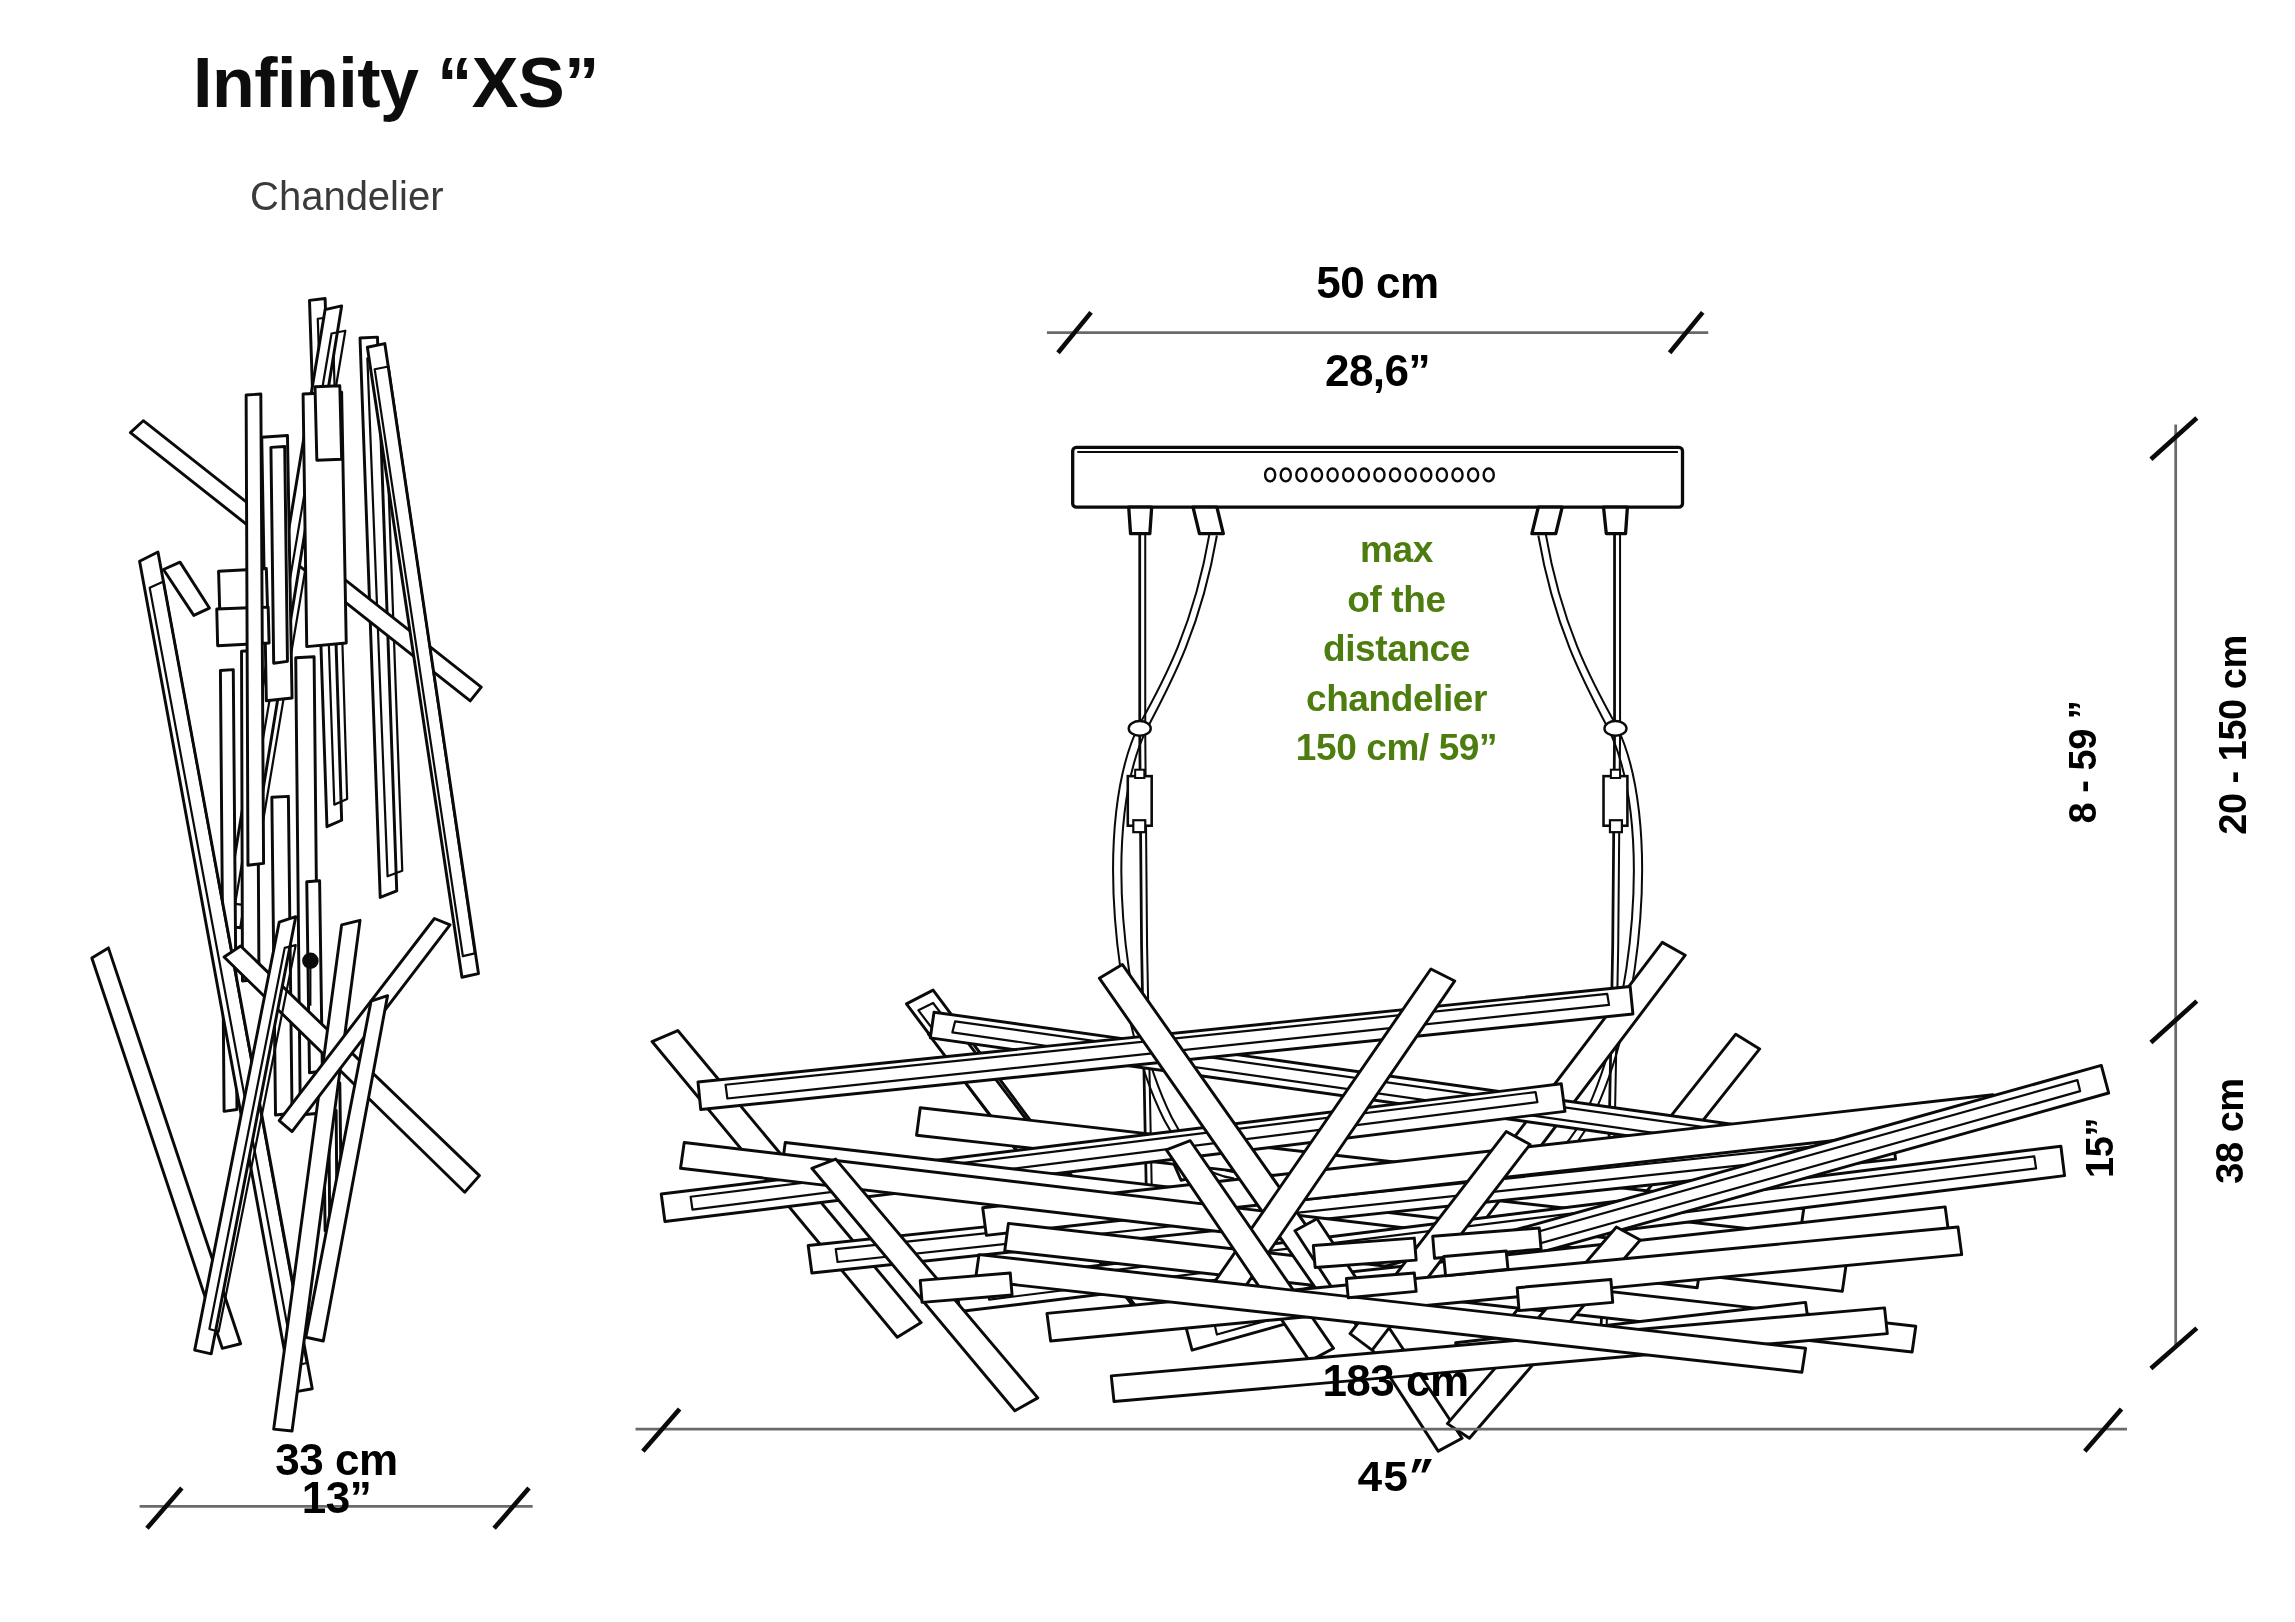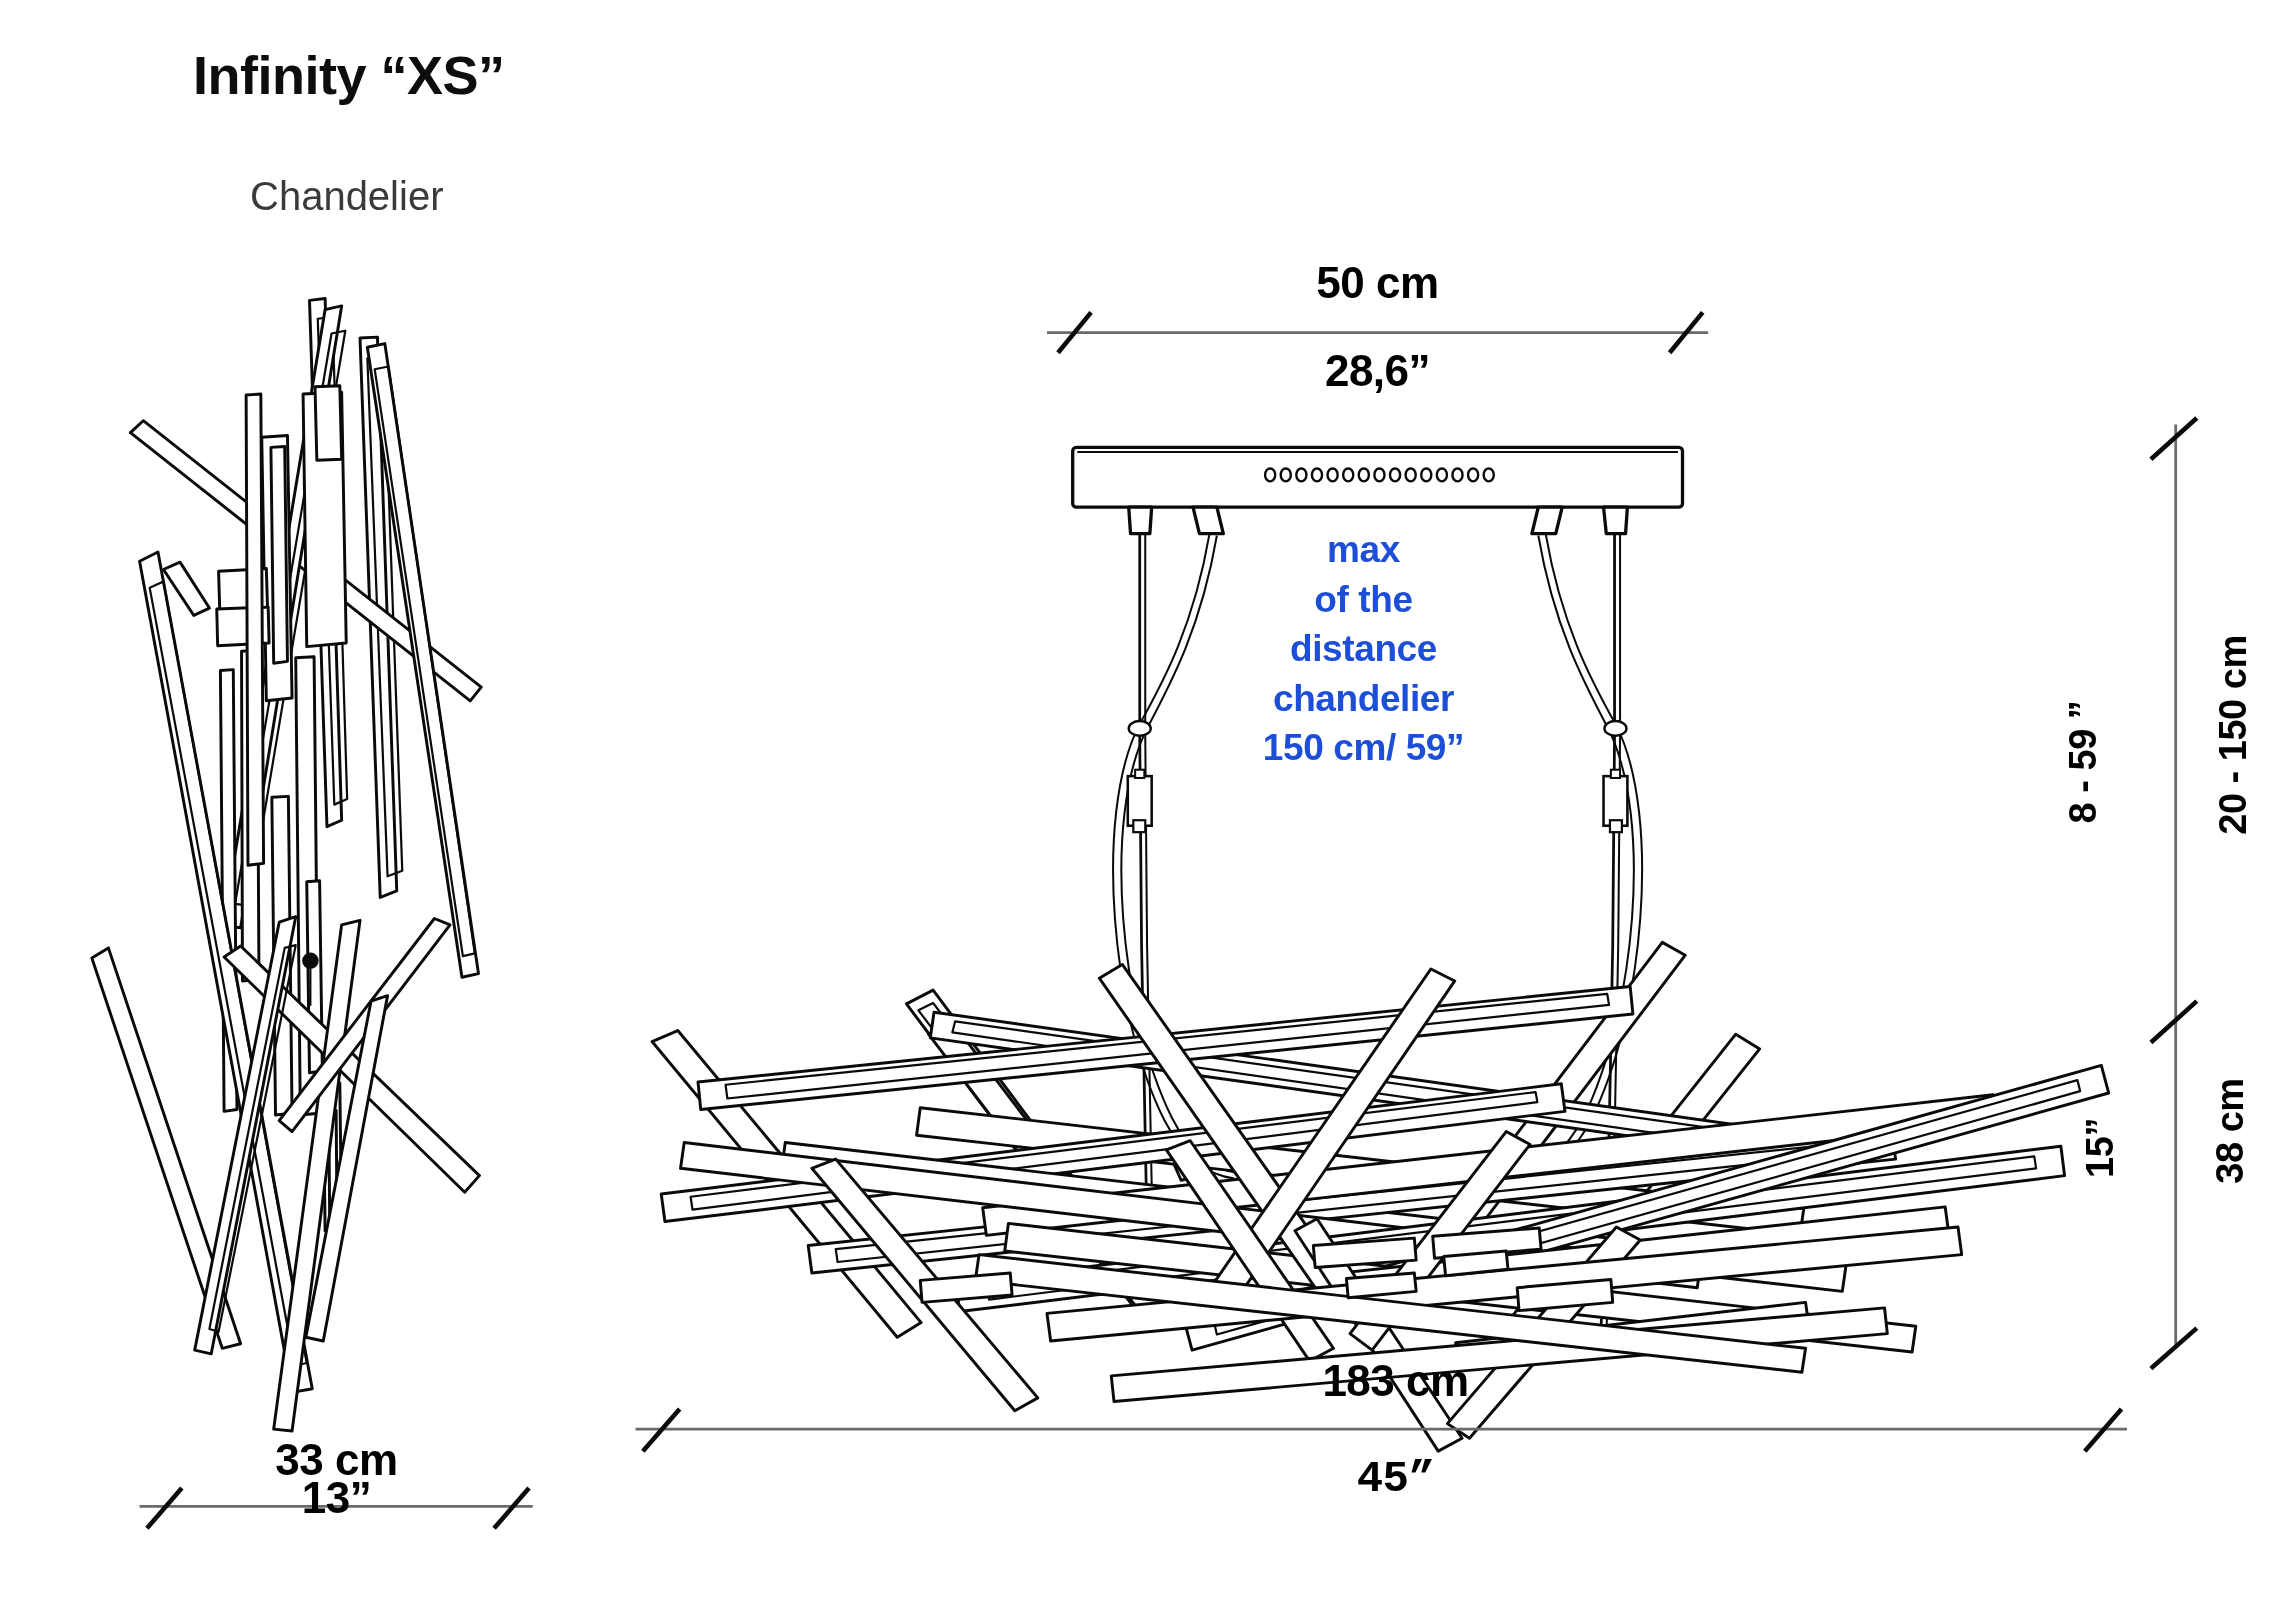--- a/index.html
+++ b/index.html
@@ -21,21 +21,21 @@
     position: absolute;
     left: 0;
     top: 0;
     width: 826px;
     height: 257px;
   }
   #product-title {
     position: absolute;
     left: 193px;
     top: 48px;
-    font-size: 54px;
+    font-size: 70px;
     font-weight: 600;
     letter-spacing: -0.5px;
     color: #0d0d0d;
     white-space: nowrap;
     line-height: 1;
   }
   #product-subtitle {
     position: absolute;
     left: 250px;
     top: 176px;
@@ -66,29 +66,29 @@
   }
 
   
   .rot-left {
     transform: rotate(-90deg);
   }
 
   
   #callout {
     position: absolute;
-    left: 1198px;
+    left: 1231px;
     top: 525px;
     width: 331px;
     text-align: center;
     font-family: "Liberation Sans", sans-serif;
     font-weight: 700;
     font-size: 37px;
     line-height: 1.34;
-    color: #1d4ed8;
+    color: #4d7c0f;
     letter-spacing: -0.4px;
   }
   #callout div { white-space: nowrap; }
 
   
   svg.layer {
     position: absolute;
     left: 0;
     top: 0;
     width: 2296px;

